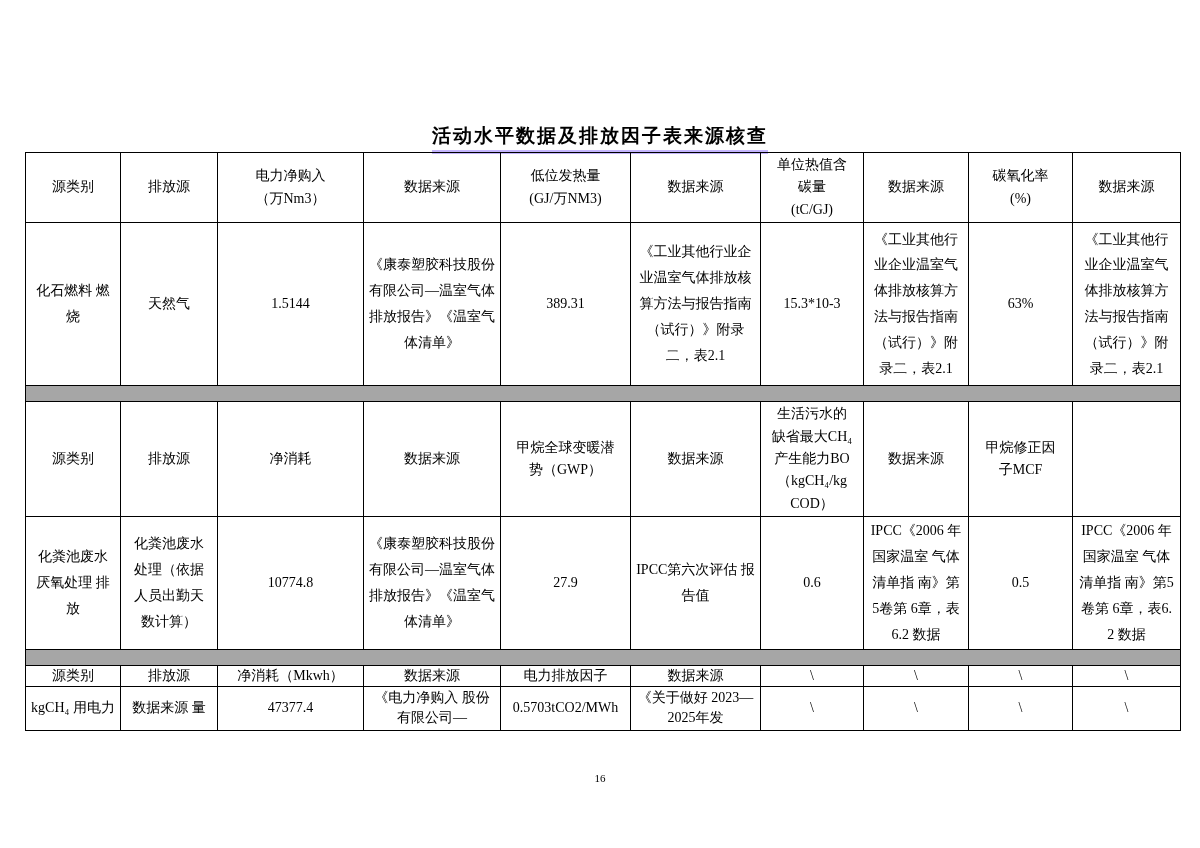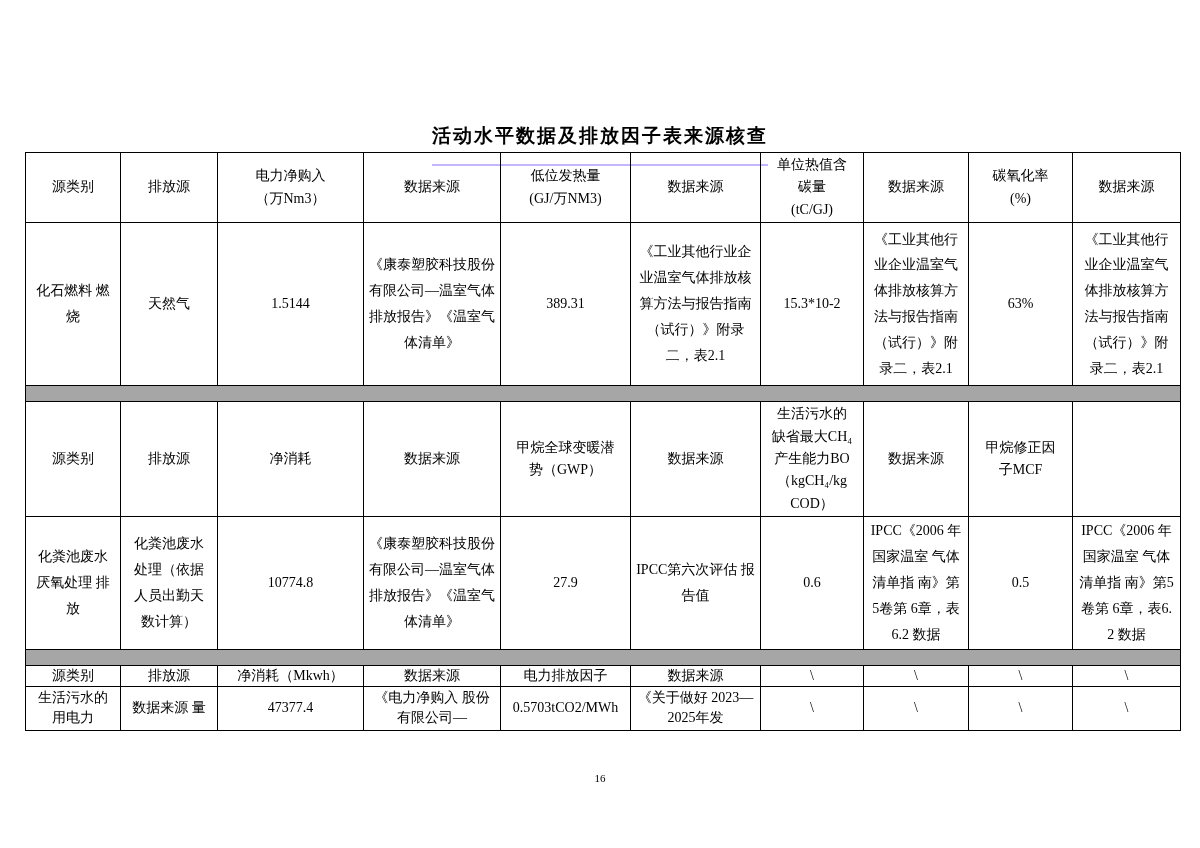--- a/index.html
+++ b/index.html
@@ -21,22 +21,22 @@
     top: 124px;
     left: 0;
     width: 1200px;
     text-align: center;
   }
   .doc-title {
     display: inline-block;
     font-size: 19px;
     font-weight: bold;
     letter-spacing: 2px;
-    border-bottom: 2px solid #c4b5fd;
-    padding-bottom: 15px;
+    border-bottom: 4px solid #c4b5fd;
+    padding-bottom: 1px;
     line-height: 1.3;
   }
   table.verif {
     position: absolute;
     top: 152px;
     left: 25px;
     width: 1155px;
     border-collapse: collapse;
     table-layout: fixed;
   }
@@ -111,21 +111,21 @@
 (%)</td>
           <td>数据来源</td>
         </tr>
         <tr class="data-row sec0">
           <td>化石燃料 燃烧</td>
           <td>天然气</td>
           <td>1.5144</td>
           <td>《康泰塑胶科技股份有限公司—温室气体排放报告》《温室气体清单》</td>
           <td>389.31</td>
           <td>《工业其他行业企业温室气体排放核算方法与报告指南（试行）》附录二，表2.1</td>
-          <td>15.3*10-2</td>
+          <td>15.3*10-3</td>
           <td>《工业其他行业企业温室气体排放核算方法与报告指南（试行）》附录二，表2.1</td>
           <td>63%</td>
           <td>《工业其他行业企业温室气体排放核算方法与报告指南（试行）》附录二，表2.1</td>
         </tr>
         <tr class="sep-row">
           <td colspan="10" style="background: rgb(166, 166, 166);"></td>
         </tr>
         <tr class="header-row sec1">
           <td>源类别</td>
           <td>排放源</td>
@@ -165,21 +165,21 @@
           <td>净消耗（Mkwh）</td>
           <td>数据来源</td>
           <td>电力排放因子</td>
           <td>数据来源</td>
           <td>\</td>
           <td>\</td>
           <td>\</td>
           <td>\</td>
         </tr>
         <tr class="data-row sec2">
-          <td>生活污水的 用电力</td>
+          <td>kgCH₄ 用电力</td>
           <td>数据来源 量</td>
           <td>47377.4</td>
           <td>《电力净购入 股份有限公司—</td>
           <td>0.5703tCO2/MWh</td>
           <td>《关于做好 2023—2025年发</td>
           <td>\</td>
           <td>\</td>
           <td>\</td>
           <td>\</td>
         </tr>

